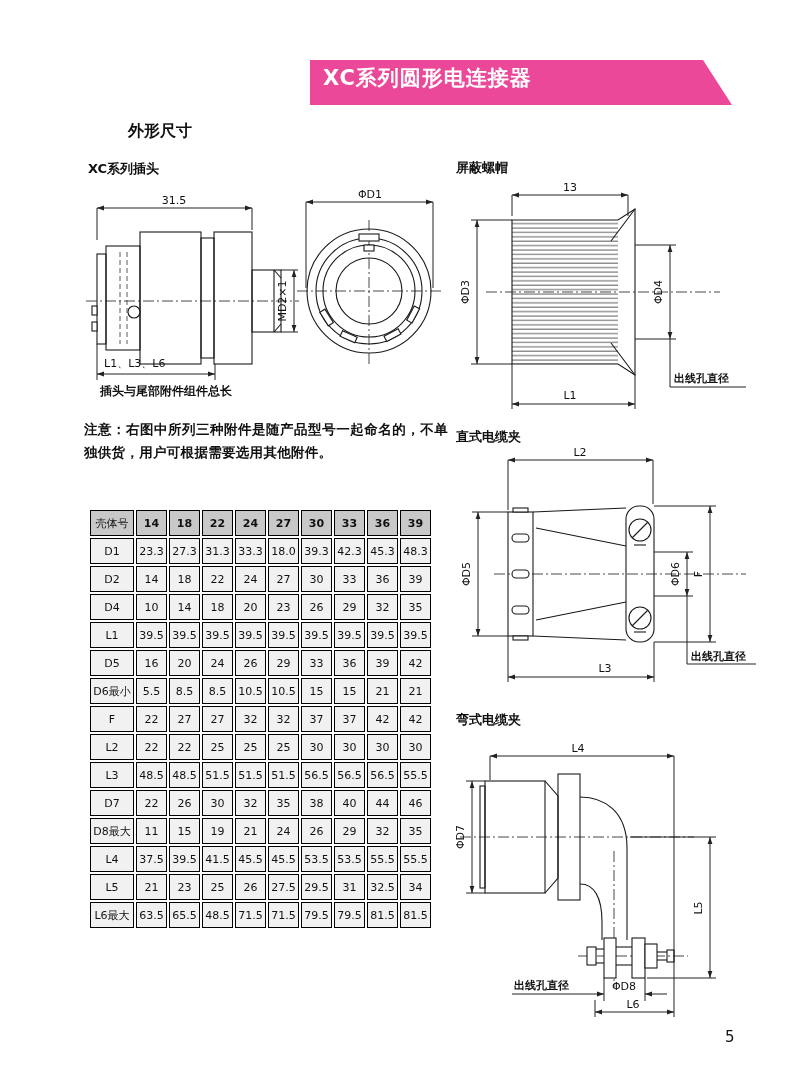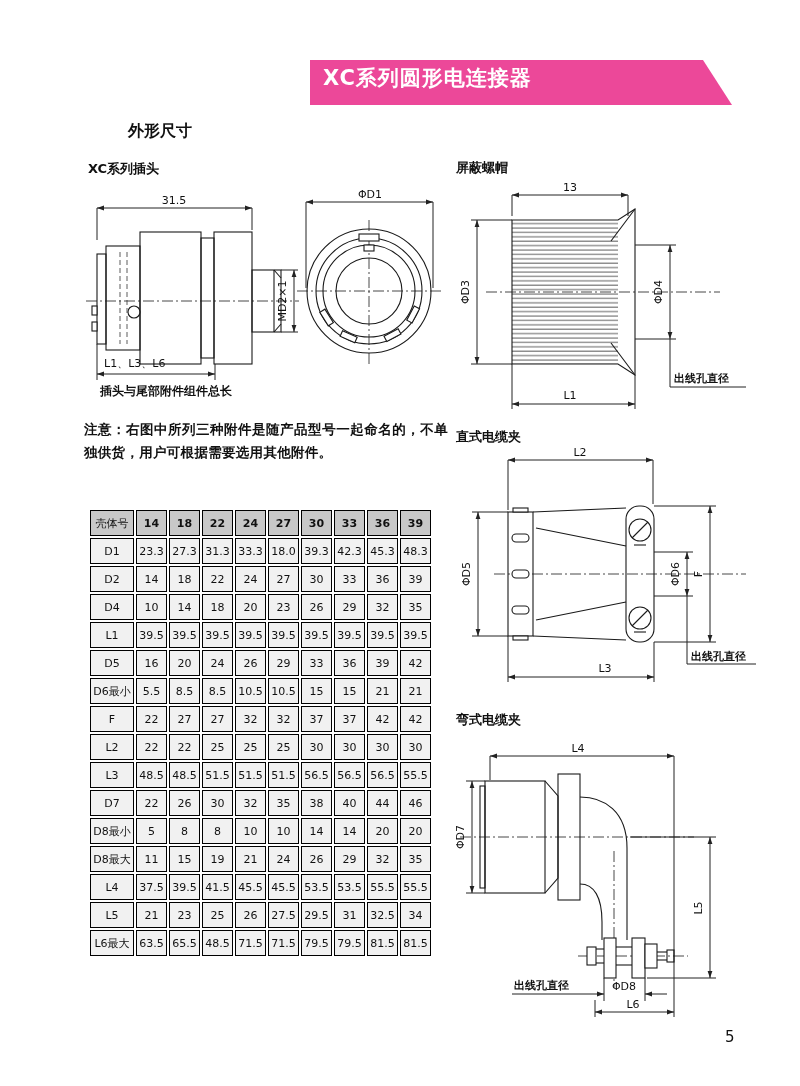--- a/index.html
+++ b/index.html
@@ -447,32 +447,20 @@
         <td class="num">26</td>
         <td class="num">30</td>
         <td class="num">32</td>
         <td class="num">35</td>
         <td class="num">38</td>
         <td class="num">40</td>
         <td class="num">44</td>
         <td class="num">46</td>
       </tr>
       <tr>
-        <td class="lab">D8最小</td>
-        <td class="num">5</td>
-        <td class="num">8</td>
-        <td class="num">8</td>
-        <td class="num">10</td>
-        <td class="num">10</td>
-        <td class="num">14</td>
-        <td class="num">14</td>
-        <td class="num">20</td>
-        <td class="num">20</td>
-      </tr>
-      <tr>
         <td class="lab">D8最大</td>
         <td class="num">11</td>
         <td class="num">15</td>
         <td class="num">19</td>
         <td class="num">21</td>
         <td class="num">24</td>
         <td class="num">26</td>
         <td class="num">29</td>
         <td class="num">32</td>
         <td class="num">35</td>

